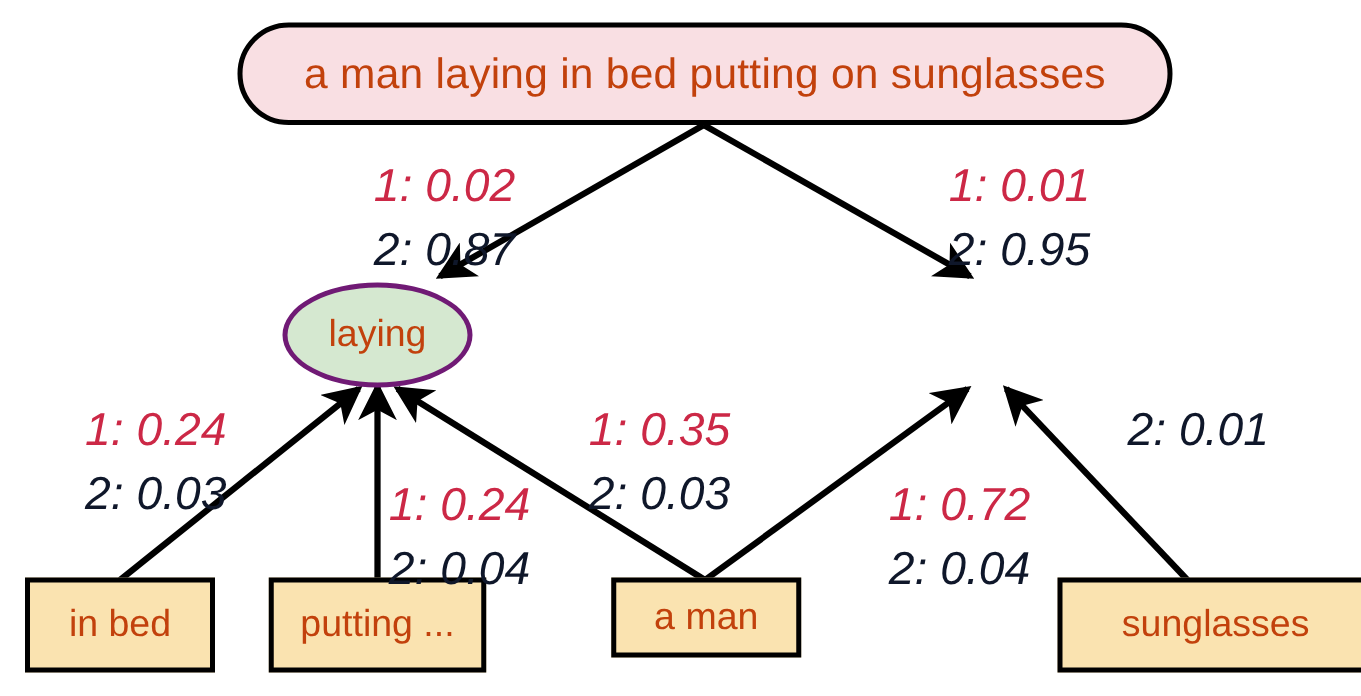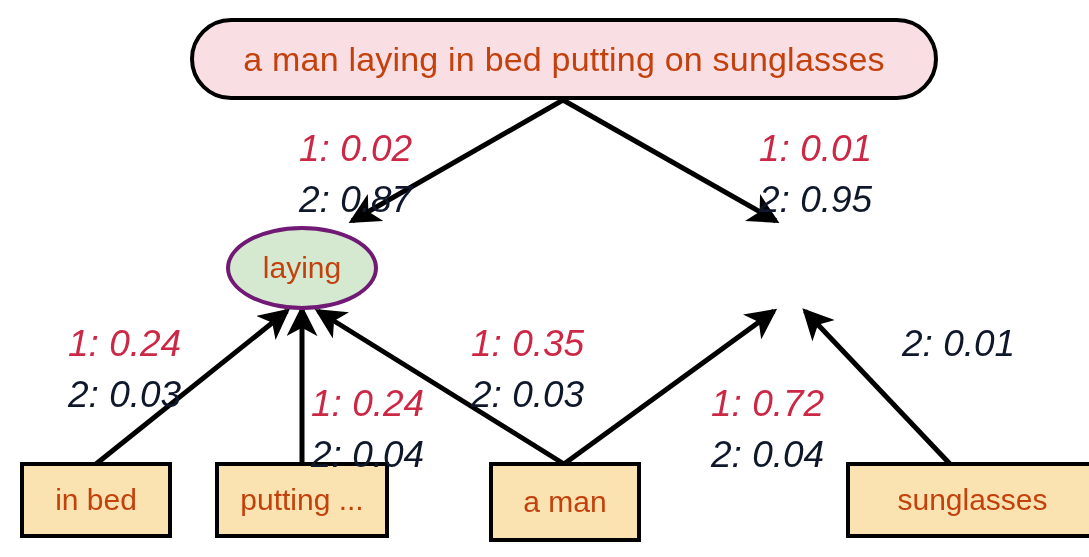--- a/index.html
+++ b/index.html
@@ -103,21 +103,21 @@
 
 
   <div class="node node-leaf" style="left:20px; top:462px; width:152px; height:76px;">
     <span>in bed</span>
   </div>
 
   <div class="node node-leaf" style="left:215px; top:462px; width:174px; height:76px;">
     <span>putting ...</span>
   </div>
 
-  <div class="node node-leaf" style="left:489px; top:462px; width:152px; height:80px;">
+  <div class="node node-leaf" style="left:489px; top:462px; width:152px; height:64px;">
     <span>a man</span>
   </div>
 
   <div class="node node-leaf" style="left:846px; top:462px; width:253px; height:76px;">
     <span>sunglasses</span>
   </div>
 
   <div class="edge-label" style="left:299px; top:123px;">
     <span class="w1">1: 0.02</span>
     <span class="w2">2: 0.87</span>

